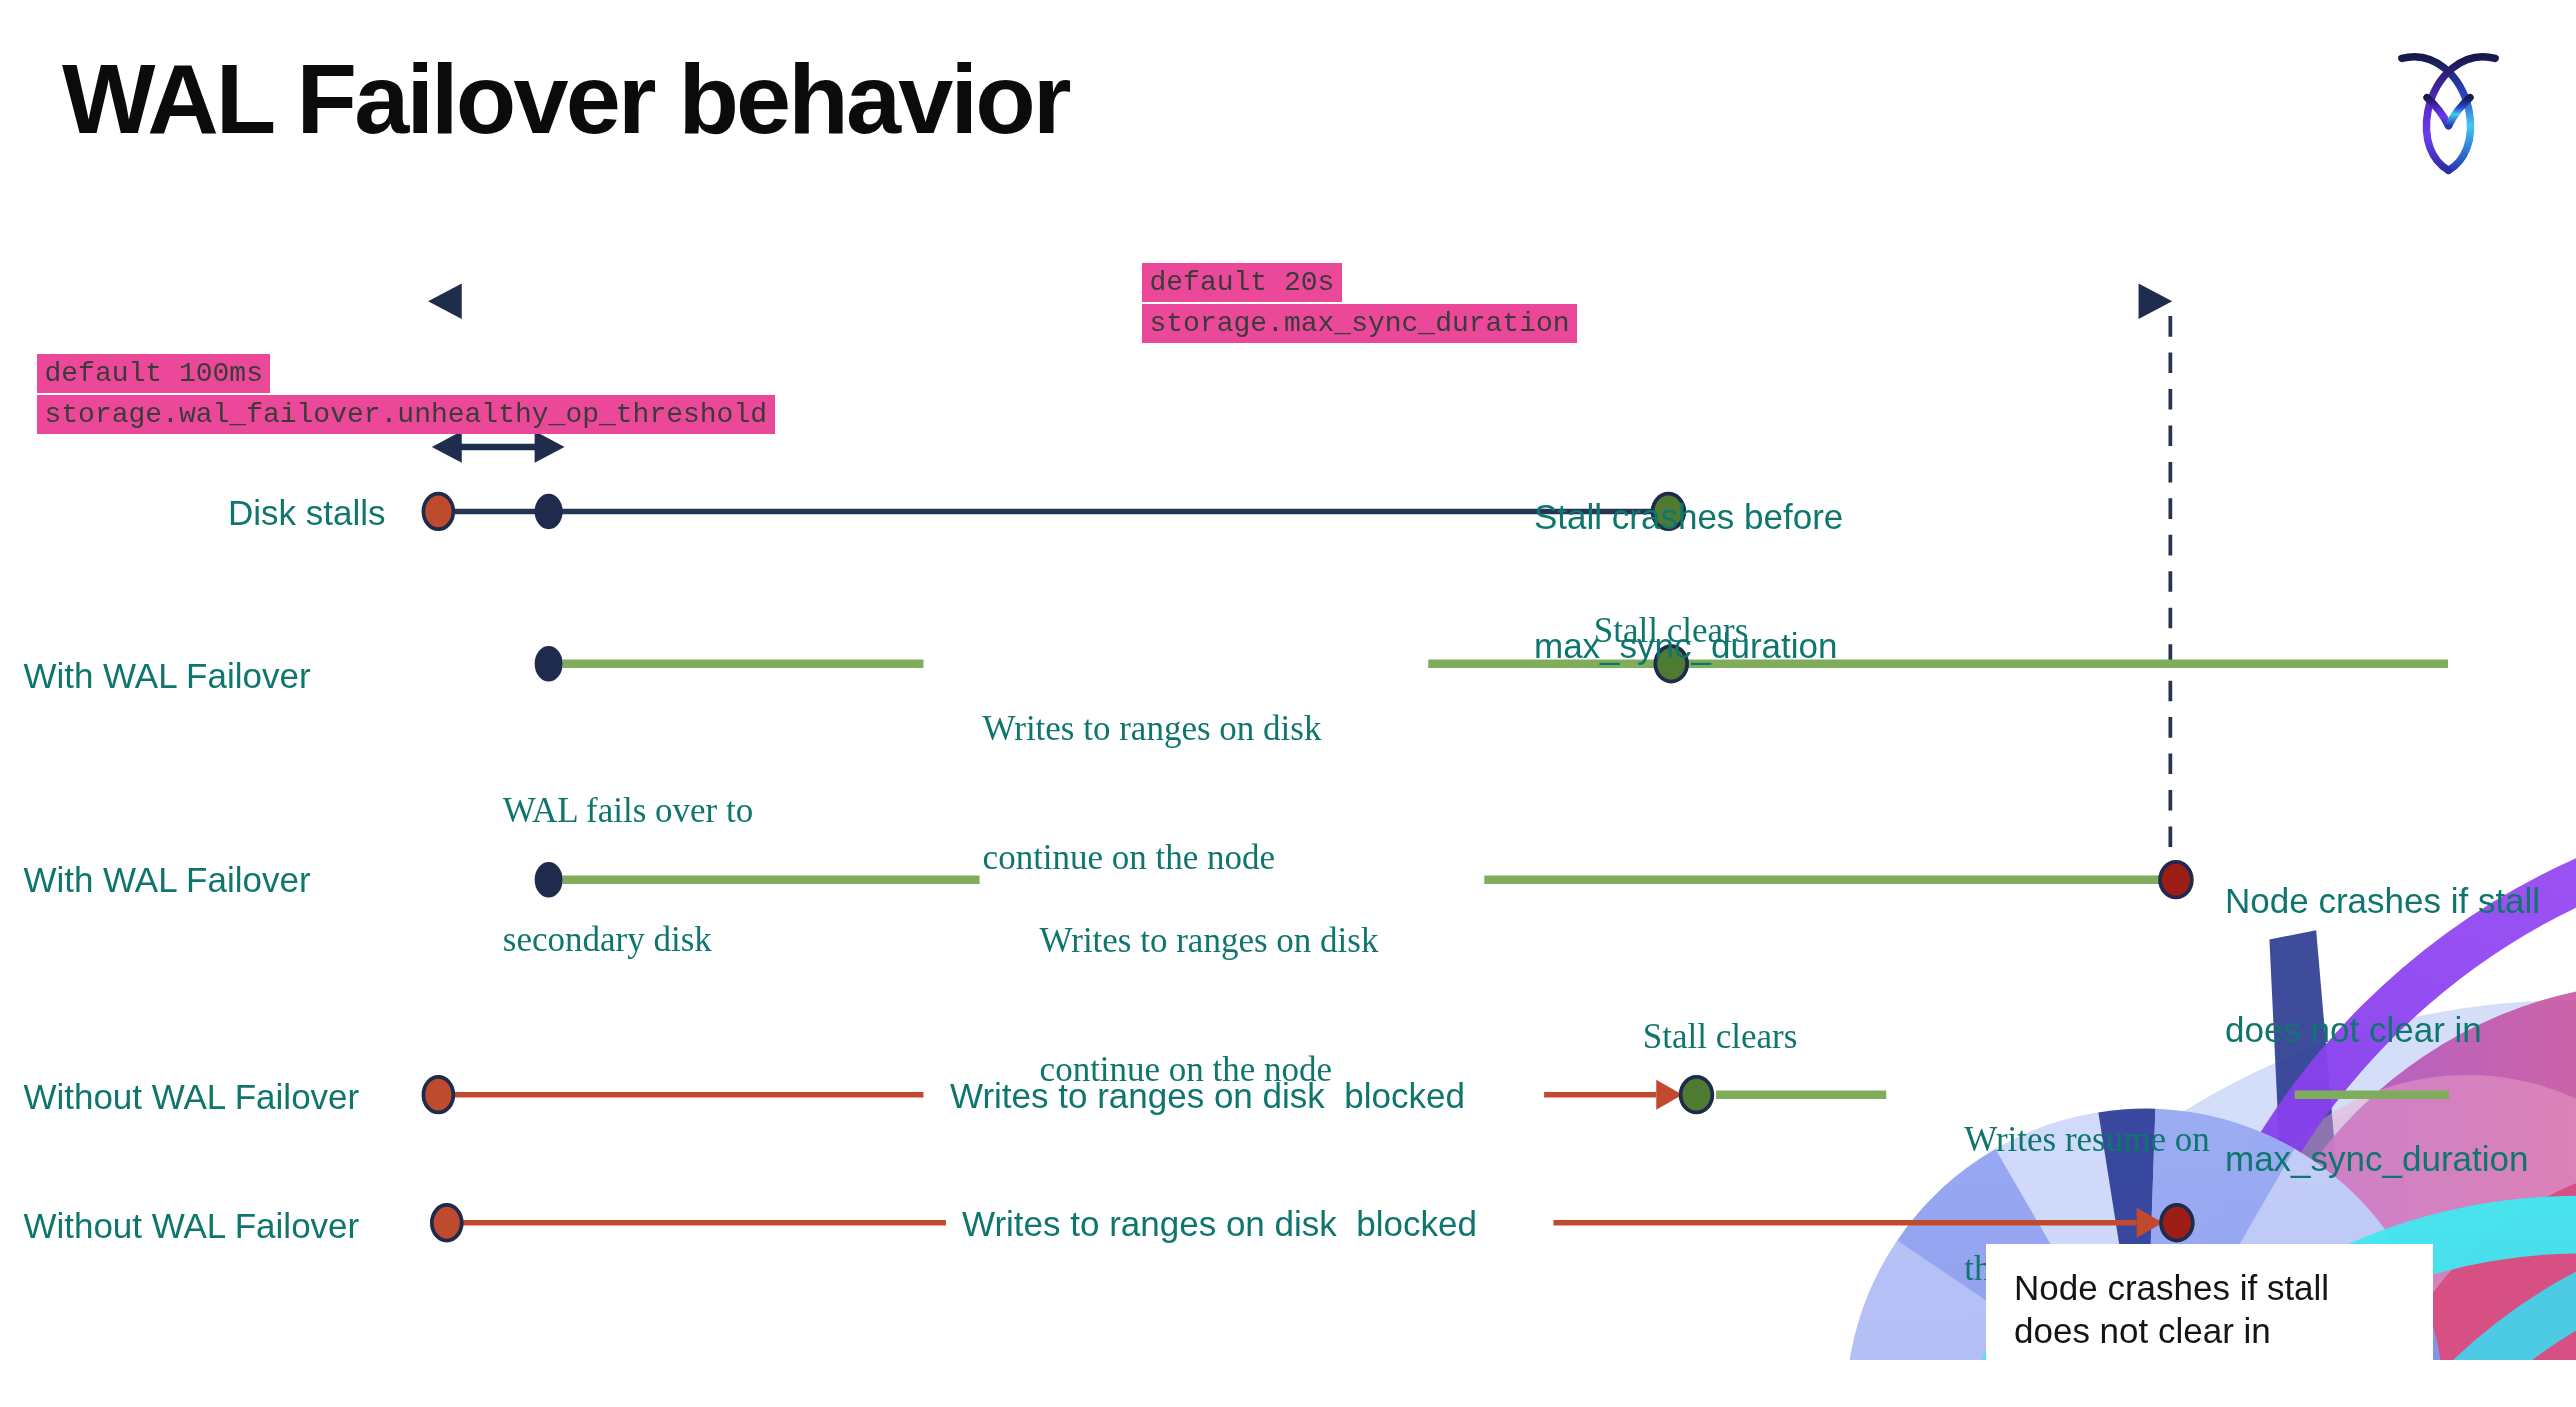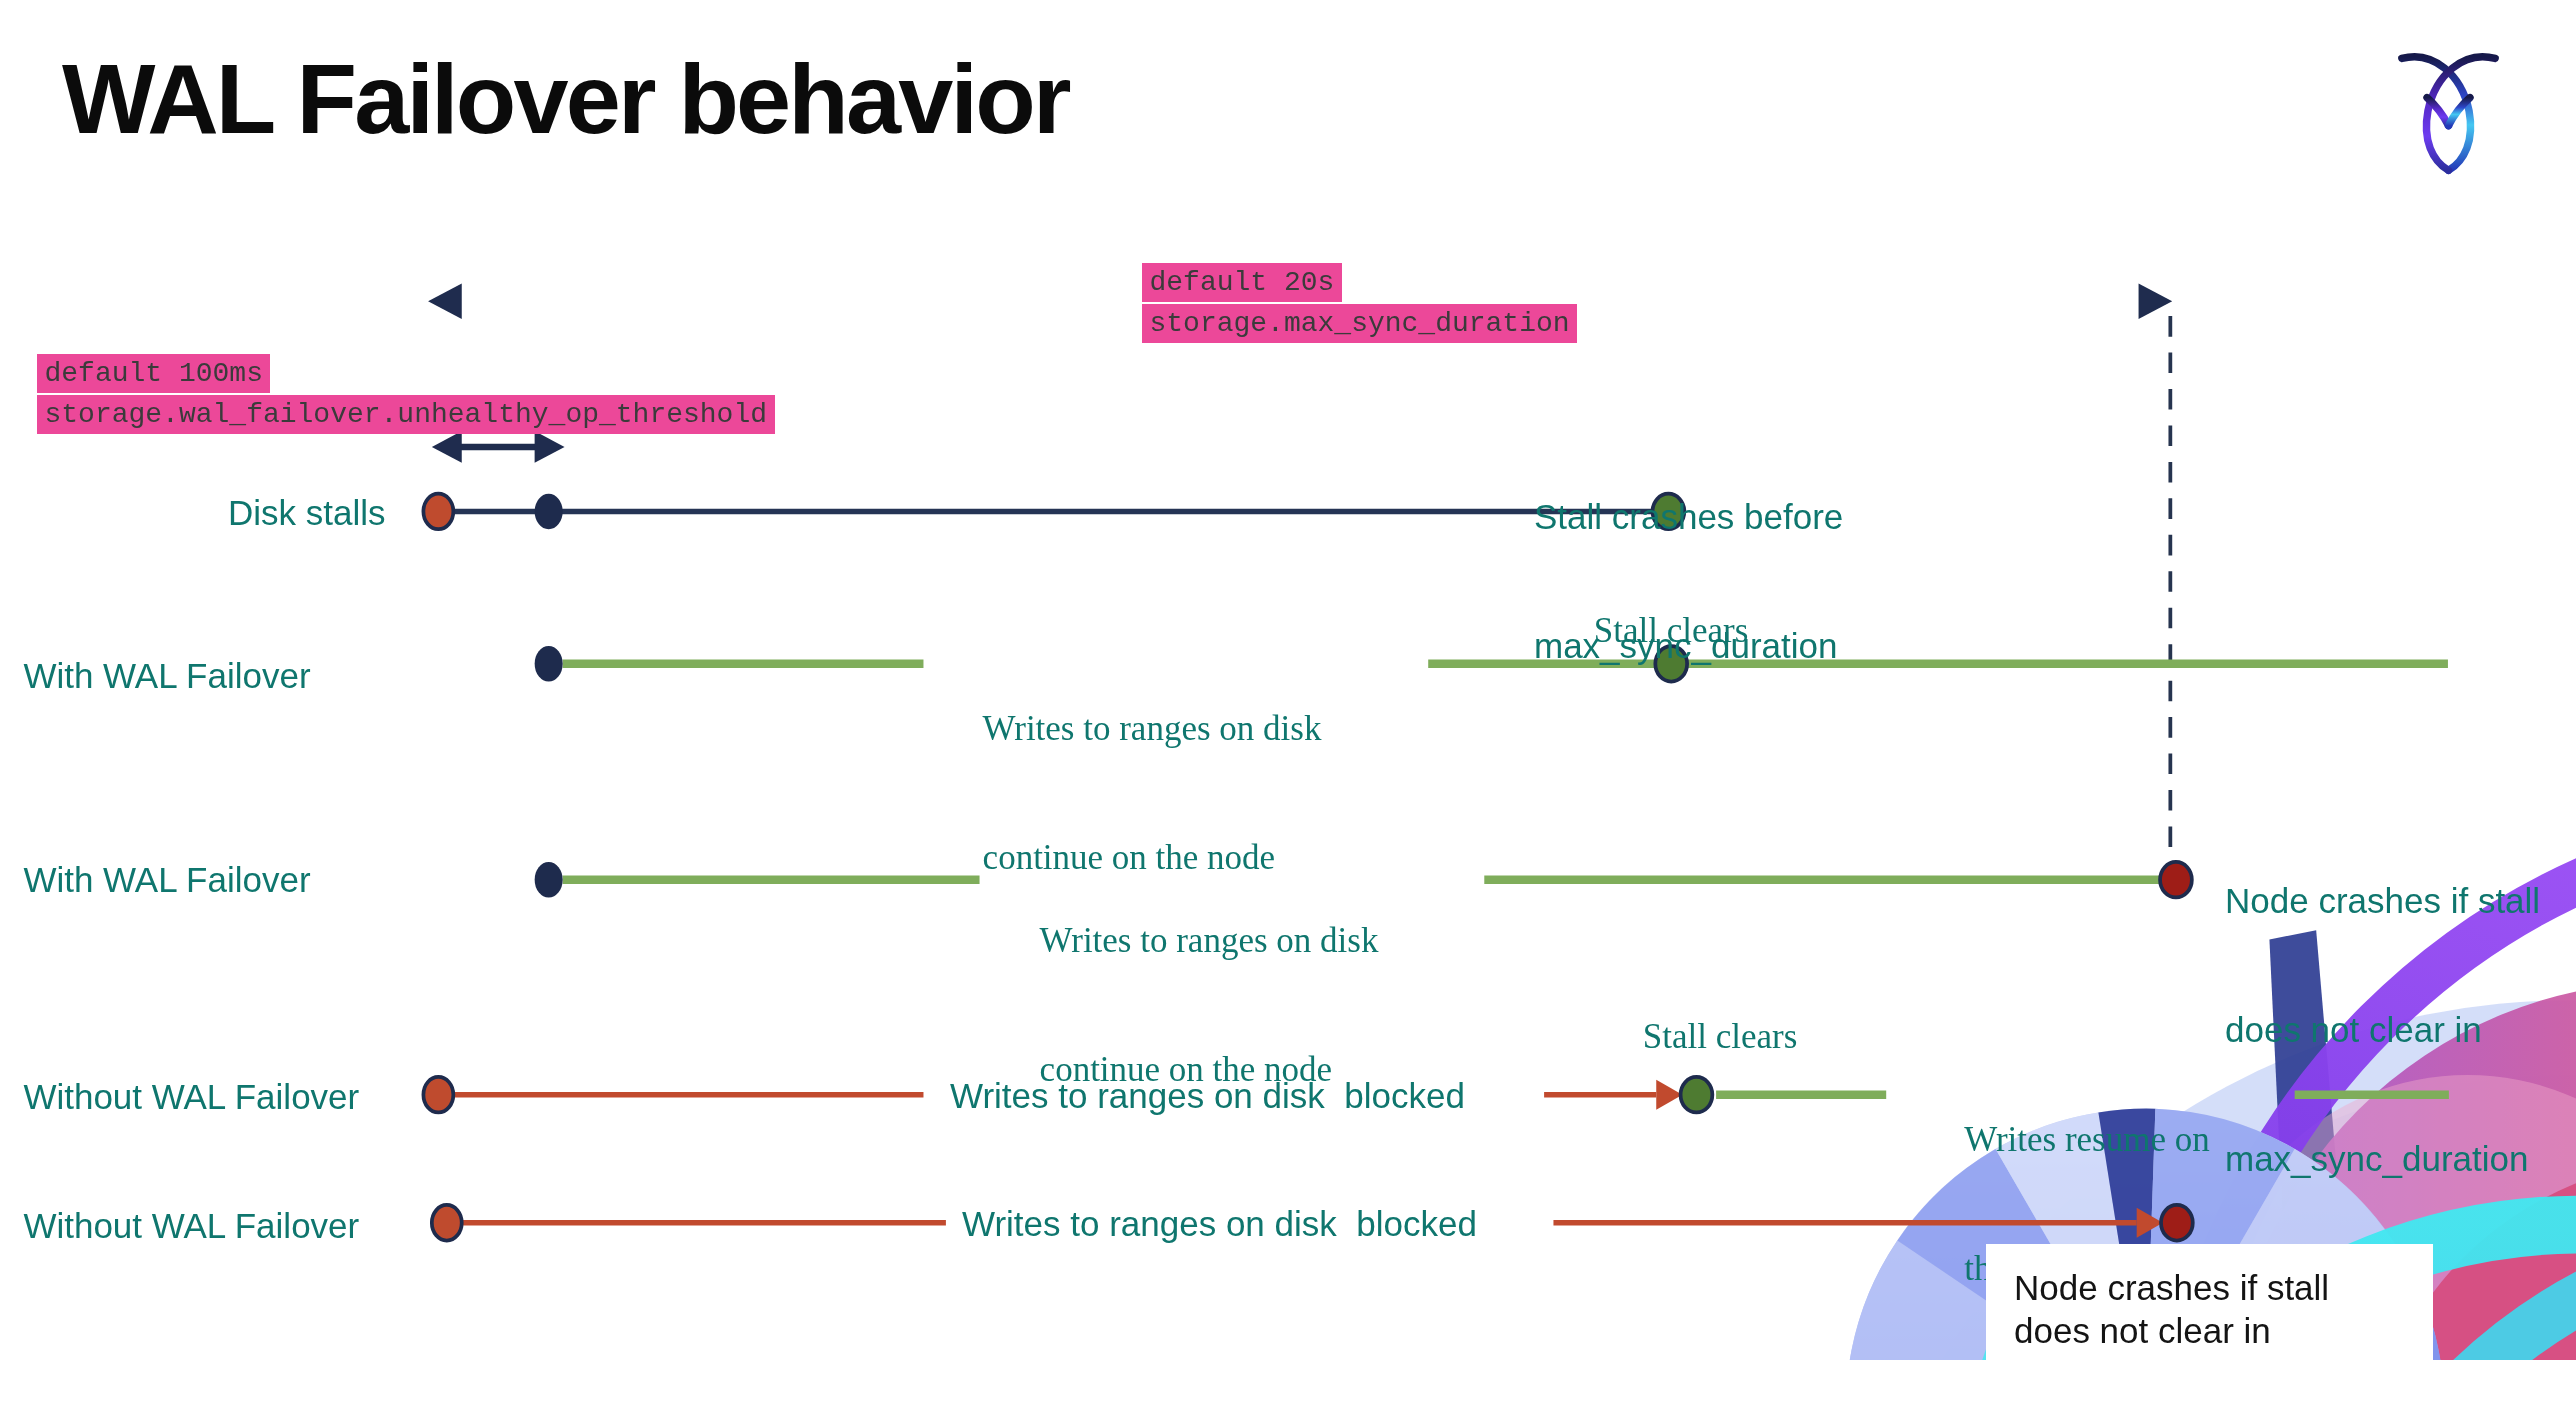--- a/index.html
+++ b/index.html
@@ -172,20 +172,24 @@
   <div class="txt" style="left:23.4px;top:654px">With WAL Failover</div>
   <div class="txt" style="left:23.4px;top:858px">With WAL Failover</div>
   <div class="txt" style="left:23.4px;top:1075px">Without WAL Failover</div>
   <div class="txt" style="left:23.4px;top:1204px">Without WAL Failover</div>
 
   <div class="txt" style="left:1534px;top:409px">
     <div>Stall crashes before</div>
     <div>max_sync_duration</div>
   </div>
 
+  <div class="txt c" style="left:628px;top:703px">
+    <div>WAL fails over to</div>
+    <div>secondary disk</div>
+  </div>
   <div class="txt c" style="left:1152px;top:621px">
     <div>Writes to ranges on disk</div>
     <div>continue on the node</div>
   </div>
   <div class="txt c" style="left:1671px;top:609px">Stall clears</div>
 
   <div class="txt c" style="left:1209px;top:833px">
     <div>Writes to ranges on disk</div>
     <div>continue on the node</div>
   </div>

